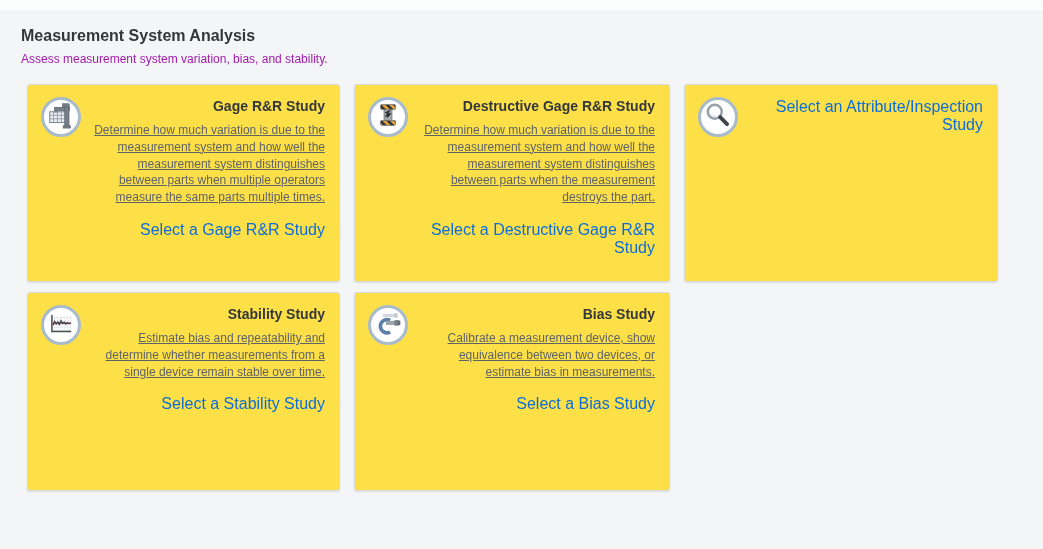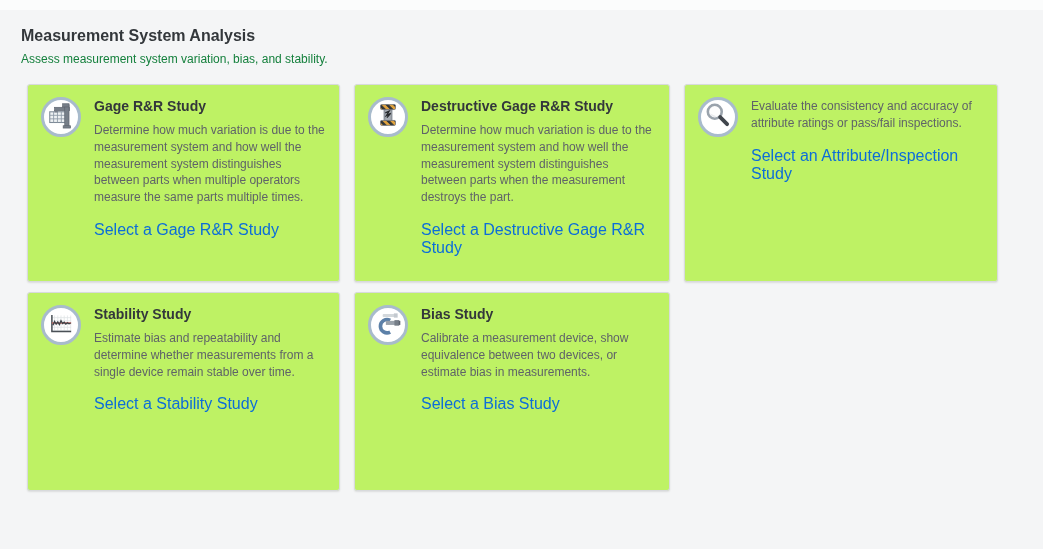--- a/index.html
+++ b/index.html
@@ -6,49 +6,50 @@
   html,body { margin:0; padding:0; }
   body {
     width:1043px; height:549px; overflow:hidden;
     background:#f4f5f6;
     font-family:"Liberation Sans", sans-serif;
     color:#33373b;
   }
   .top-strip { height:10px; background:#fbfcfc; }
   .header { padding:17px 0 0 21px; }
   .page-title { margin:0 0 7px 0; font-size:16px; font-weight:600; color:#33373b; }
-  .page-subtitle { margin:0; font-size:12px; color:#15803d; }
+  .page-subtitle { margin:0; font-size:12px; color:#a21caf; }
   .card-grid {
     margin:18px 0 0 27px;
     display:grid;
     grid-template-columns:313px 316px 314px;
     grid-template-rows:198px 199px;
     gap:10px 14px;
   }
   .card {
-    background:#bef264;
+    background:#fde047;
     border:1px solid #d8dadc;
     border-radius:3px;
     box-shadow:0 1px 2px rgba(0,0,0,0.10);
     display:flex;
     align-items:flex-start;
     padding:12px 14px 12px 13px;
+    text-align:right;
   }
   .icon-ring {
     flex:0 0 auto;
     width:40px; height:40px;
     border:3px solid #a8bbcc;
     border-radius:50%;
     background:#fff;
     display:flex; align-items:center; justify-content:center;
     margin-right:13px;
   }
   .card-body { padding-top:1px; min-width:0; }
   .card-title { margin:0 0 8px 0; font-size:14px; font-weight:600; color:#33373b; }
-  .card-desc { margin:0 0 15px 0; font-size:12px; line-height:1.4; color:#5f6368; max-width:246px; }
+  .card-desc { margin:0 0 15px 0; font-size:12px; line-height:1.4; color:#5f6368; max-width:246px;text-decoration:underline; }
   .card-link { font-size:16px; color:#0c6dd9; cursor:pointer; display:inline-block; }
 </style>
 </head>
 <body>
 
 <div class="top-strip"></div>
 
 <div class="header">
   <h1 class="page-title">Measurement System Analysis</h1>
   <p class="page-subtitle">Assess measurement system variation, bias, and stability.</p>
@@ -106,21 +107,20 @@
     <div class="icon-ring">
       <span>
   <svg width="30" height="30" viewBox="0 0 28 28">
     <circle cx="11" cy="11" r="6.5" fill="#fdfdfd" stroke="#9aa3ac" stroke-width="2.4"></circle>
     <path d="M6.5,12.5 A5,5 0 0 0 13,15.5 Z" fill="#dfe3e7" opacity="0.7"></path>
     <line x1="16" y1="16" x2="22.5" y2="22.5" stroke="#41464d" stroke-width="3.6" stroke-linecap="round"></line>
   </svg>
 </span>
     </div>
     <div class="card-body">
-      <p class="card-desc">Evaluate the consistency and accuracy of attribute ratings or pass/fail inspections.</p>
       <a class="card-link">Select an Attribute/Inspection Study</a>
     </div>
   </div>
 
   <div class="card">
     <div class="icon-ring">
       <span>
   <svg width="30" height="30" viewBox="0 0 28 28">
     <path d="M8,7 V22 M11,7 V22 M14,7 V22 M17,7 V22 M20,7 V22 M23,7 V22 M5,9 H23.5 M5,12 H23.5 M5,15 H23.5 M5,18 H23.5 M5,21 H23.5" stroke="#dfe3e6" stroke-width="0.7" fill="none"></path>
     <path d="M5.5,6.5 V22 H23.5" stroke="#4a5056" stroke-width="1.4" fill="none"></path>

